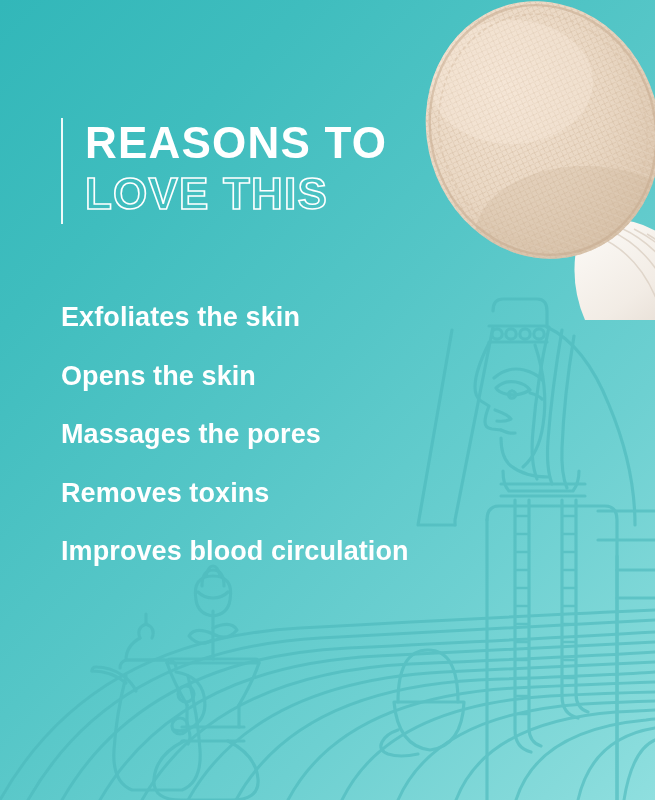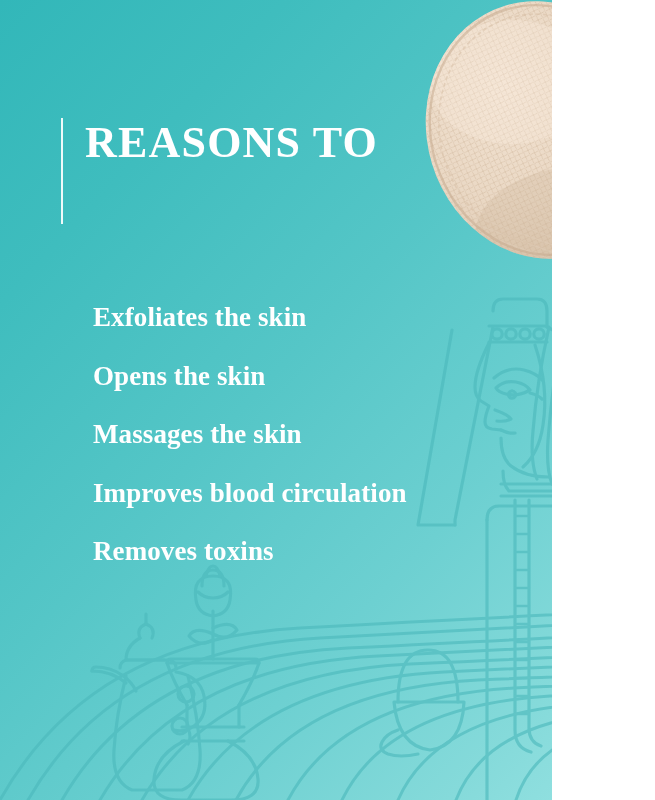--- a/index.html
+++ b/index.html
@@ -6,25 +6,24 @@
 
   html, body {
     width: 655px;
     height: 800px;
     overflow: hidden;
     font-family: "Liberation Sans", sans-serif;
   }
 
   #poster {
     position: relative;
-    width: 552px;
+    width: 655px;
     height: 800px;
     overflow: hidden;
     background: linear-gradient(133deg, #32b7b9 0%, #3fbdbe 22%, #55c6c7 48%, #6dd0d1 72%, #85dada 92%, #8fdfdf 100%);
-    font-family: Liberation Serif, serif;
   }
 
   
   .bg-art {
     position: absolute;
     inset: 0;
     width: 655px;
     height: 800px;
     pointer-events: none;
   }
@@ -69,21 +68,20 @@
     -webkit-text-stroke: 1.6px #ffffff;
     white-space: nowrap;
   }
 
   
   .benefits {
     position: absolute;
     left: 61px;
     top: 288px;
     list-style: none;
-    margin-left: 32px;
   }
 
   .benefit-item {
     font-size: 27px;
     font-weight: bold;
     line-height: 58.5px;
     color: #ffffff;
     white-space: nowrap;
     letter-spacing: 0.1px;
   }
@@ -291,23 +289,24 @@
         <ellipse cx="170" cy="246" rx="110" ry="70" fill="#c9ae93" opacity="0.25"></ellipse>
       </g>
 
       <ellipse cx="128" cy="140" rx="112" ry="126" transform="rotate(-17 128 140)" fill="none" stroke="#c6ab8f" stroke-width="2.4" opacity="0.55"></ellipse>
       <ellipse cx="128" cy="140" rx="103" ry="117" transform="rotate(-17 128 140)" fill="none" stroke="#d8c2a8" stroke-width="1.6" opacity="0.6" stroke-dasharray="4 3"></ellipse>
     </g>
   </svg>
 
   <div class="heading">
     <span class="heading-line1">REASONS TO</span>
+    <span class="heading-line2">LOVE THIS</span>
   </div>
 
   <ul class="benefits">
     <li class="benefit-item">Exfoliates the skin</li>
     <li class="benefit-item">Opens the skin</li>
-    <li class="benefit-item">Massages the skin</li>
+    <li class="benefit-item">Massages the pores</li>
+    <li class="benefit-item">Removes toxins</li>
     <li class="benefit-item">Improves blood circulation</li>
-    <li class="benefit-item">Removes toxins</li>
   </ul>
 
 </div>
 
 </body></html>

